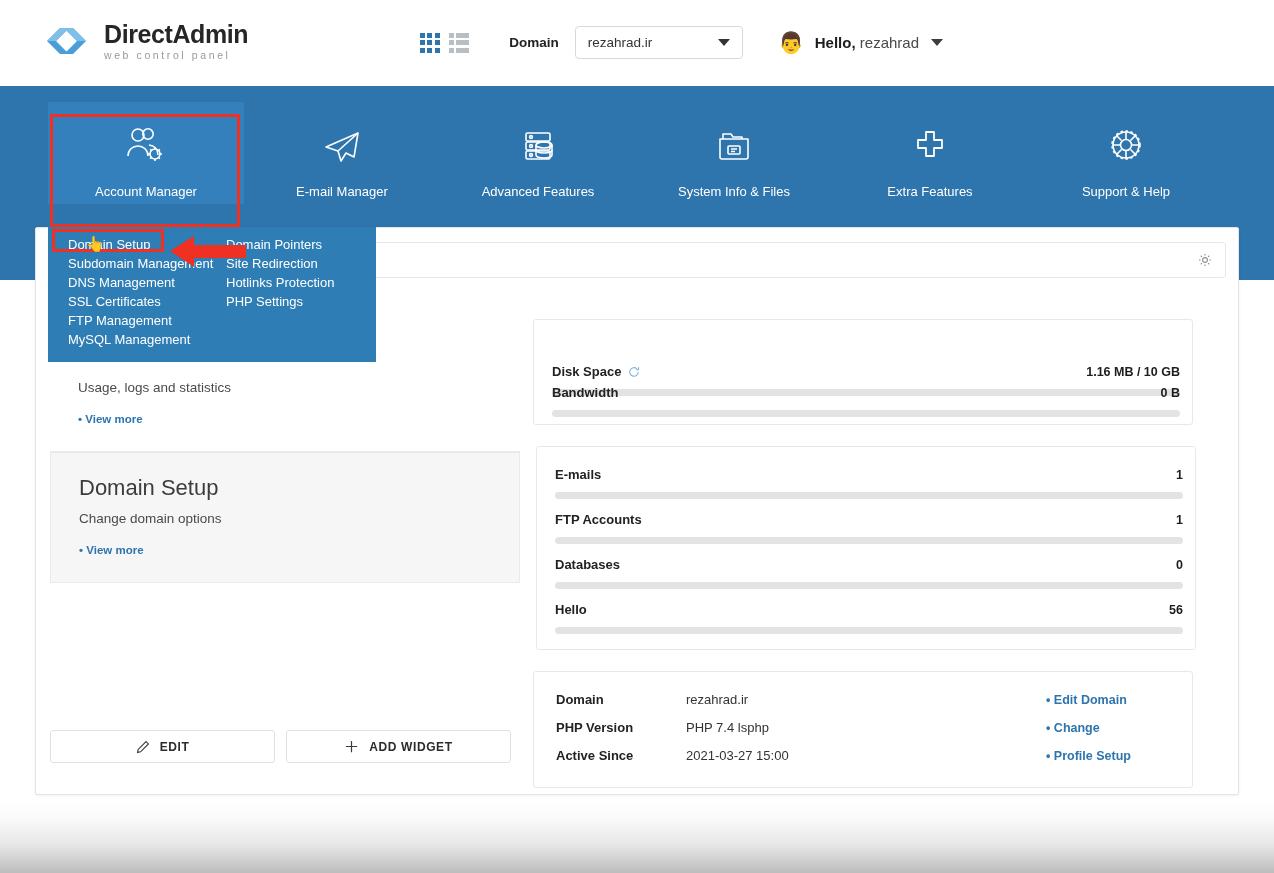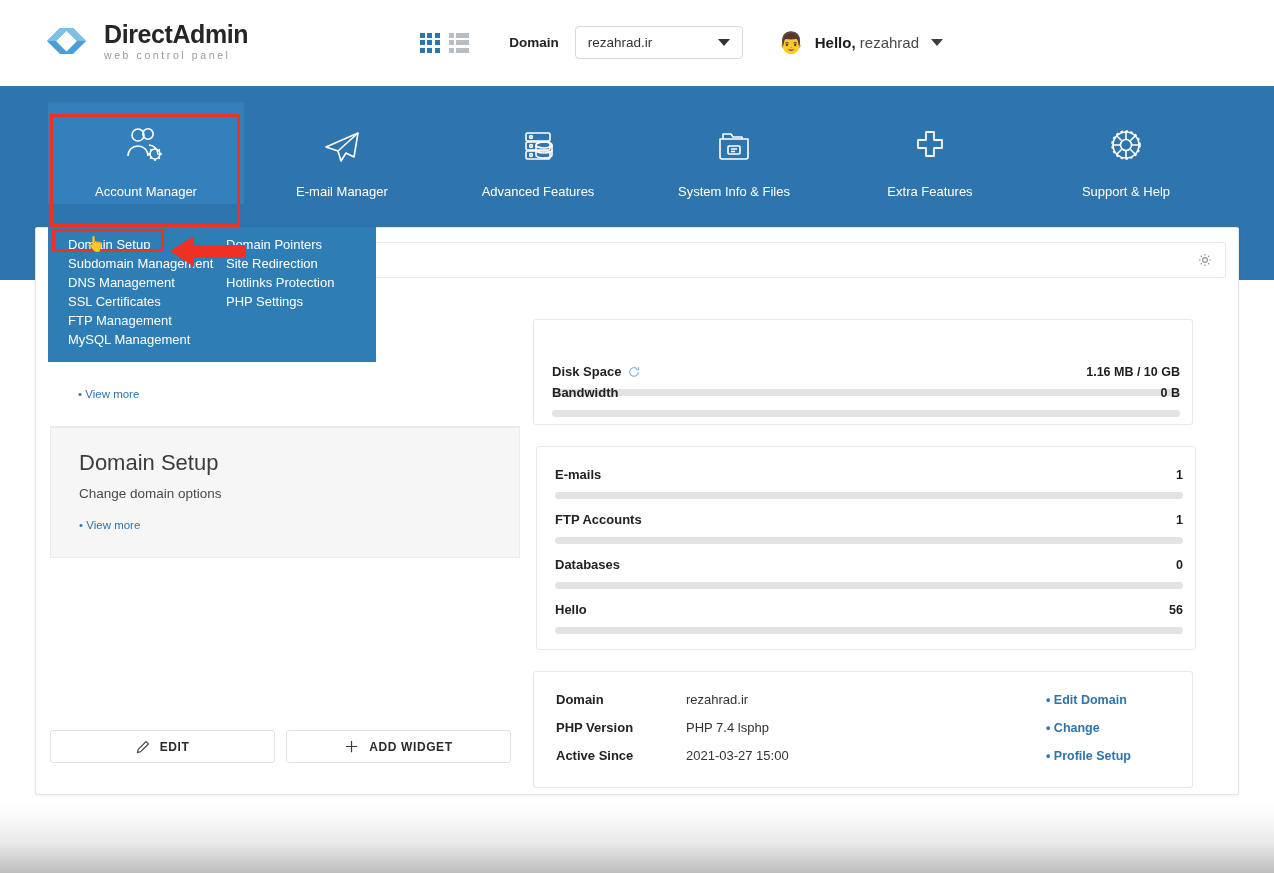--- a/index.html
+++ b/index.html
@@ -110,21 +110,21 @@
     display: flex; align-items: center; justify-content: flex-end; padding-right: 12px;
   }
 
   .widgets { position: absolute; left: 14px; top: 64px; width: 470px; }
   .widget {
     border-bottom: 1px solid #e8eaec; padding: 22px 28px 26px 28px; position: relative; cursor: pointer;
   }
   .widget.hover { background: #f6f6f6; border: 1px solid #e8eaec; }
   .widget-title { font-size: 22px; color: #3c3c3c; font-weight: normal; }
   .widget-desc { font-size: 13.5px; color: #4a4a4a; margin-top: 10px; }
-  .view-more { font-size: 11.5px; font-weight: normal; color: #2E74AD; margin-top: 18px; }
+  .view-more { font-size: 11.5px; font-weight: bold; color: #2E74AD; margin-top: 18px; }
   .view-more:before { content: "• "; color: #2E74AD; }
 
   .wbtns { position: absolute; left: 14px; top: 502px; display: flex; gap: 11px; }
   .wbtn {
     width: 225px; height: 33px; border: 1px solid #dfe2e5; border-radius: 3px; background: #fff;
     display: flex; align-items: center; justify-content: center; gap: 10px;
     font-size: 12px; font-weight: bold; letter-spacing: .6px; color: #2b2b2b; cursor: pointer;
   }
 
   
@@ -302,20 +302,21 @@
 
     <div class="toolbar">
       <svg width="16" height="16" viewBox="0 0 20 20" fill="none" stroke="#8b9096" stroke-width="1.4">
         <circle cx="10" cy="10" r="3"></circle>
         <path d="M10 2.5v2M10 15.5v2M2.5 10h2M15.5 10h2M4.7 4.7l1.4 1.4M13.9 13.9l1.4 1.4M15.3 4.7l-1.4 1.4M6.1 13.9l-1.4 1.4"></path>
       </svg>
     </div>
 
     <div class="widgets">
       <div class="widget" style="padding-top:78px;">
+        <div class="widget-desc">Usage, logs and statistics</div>
         <div class="view-more">View more</div>
       </div>
       <div class="widget hover">
         <div class="widget-title">Domain Setup</div>
         <div class="widget-desc">Change domain options</div>
         <div class="view-more">View more</div>
       </div>
     </div>
 
     <div class="wbtns">

